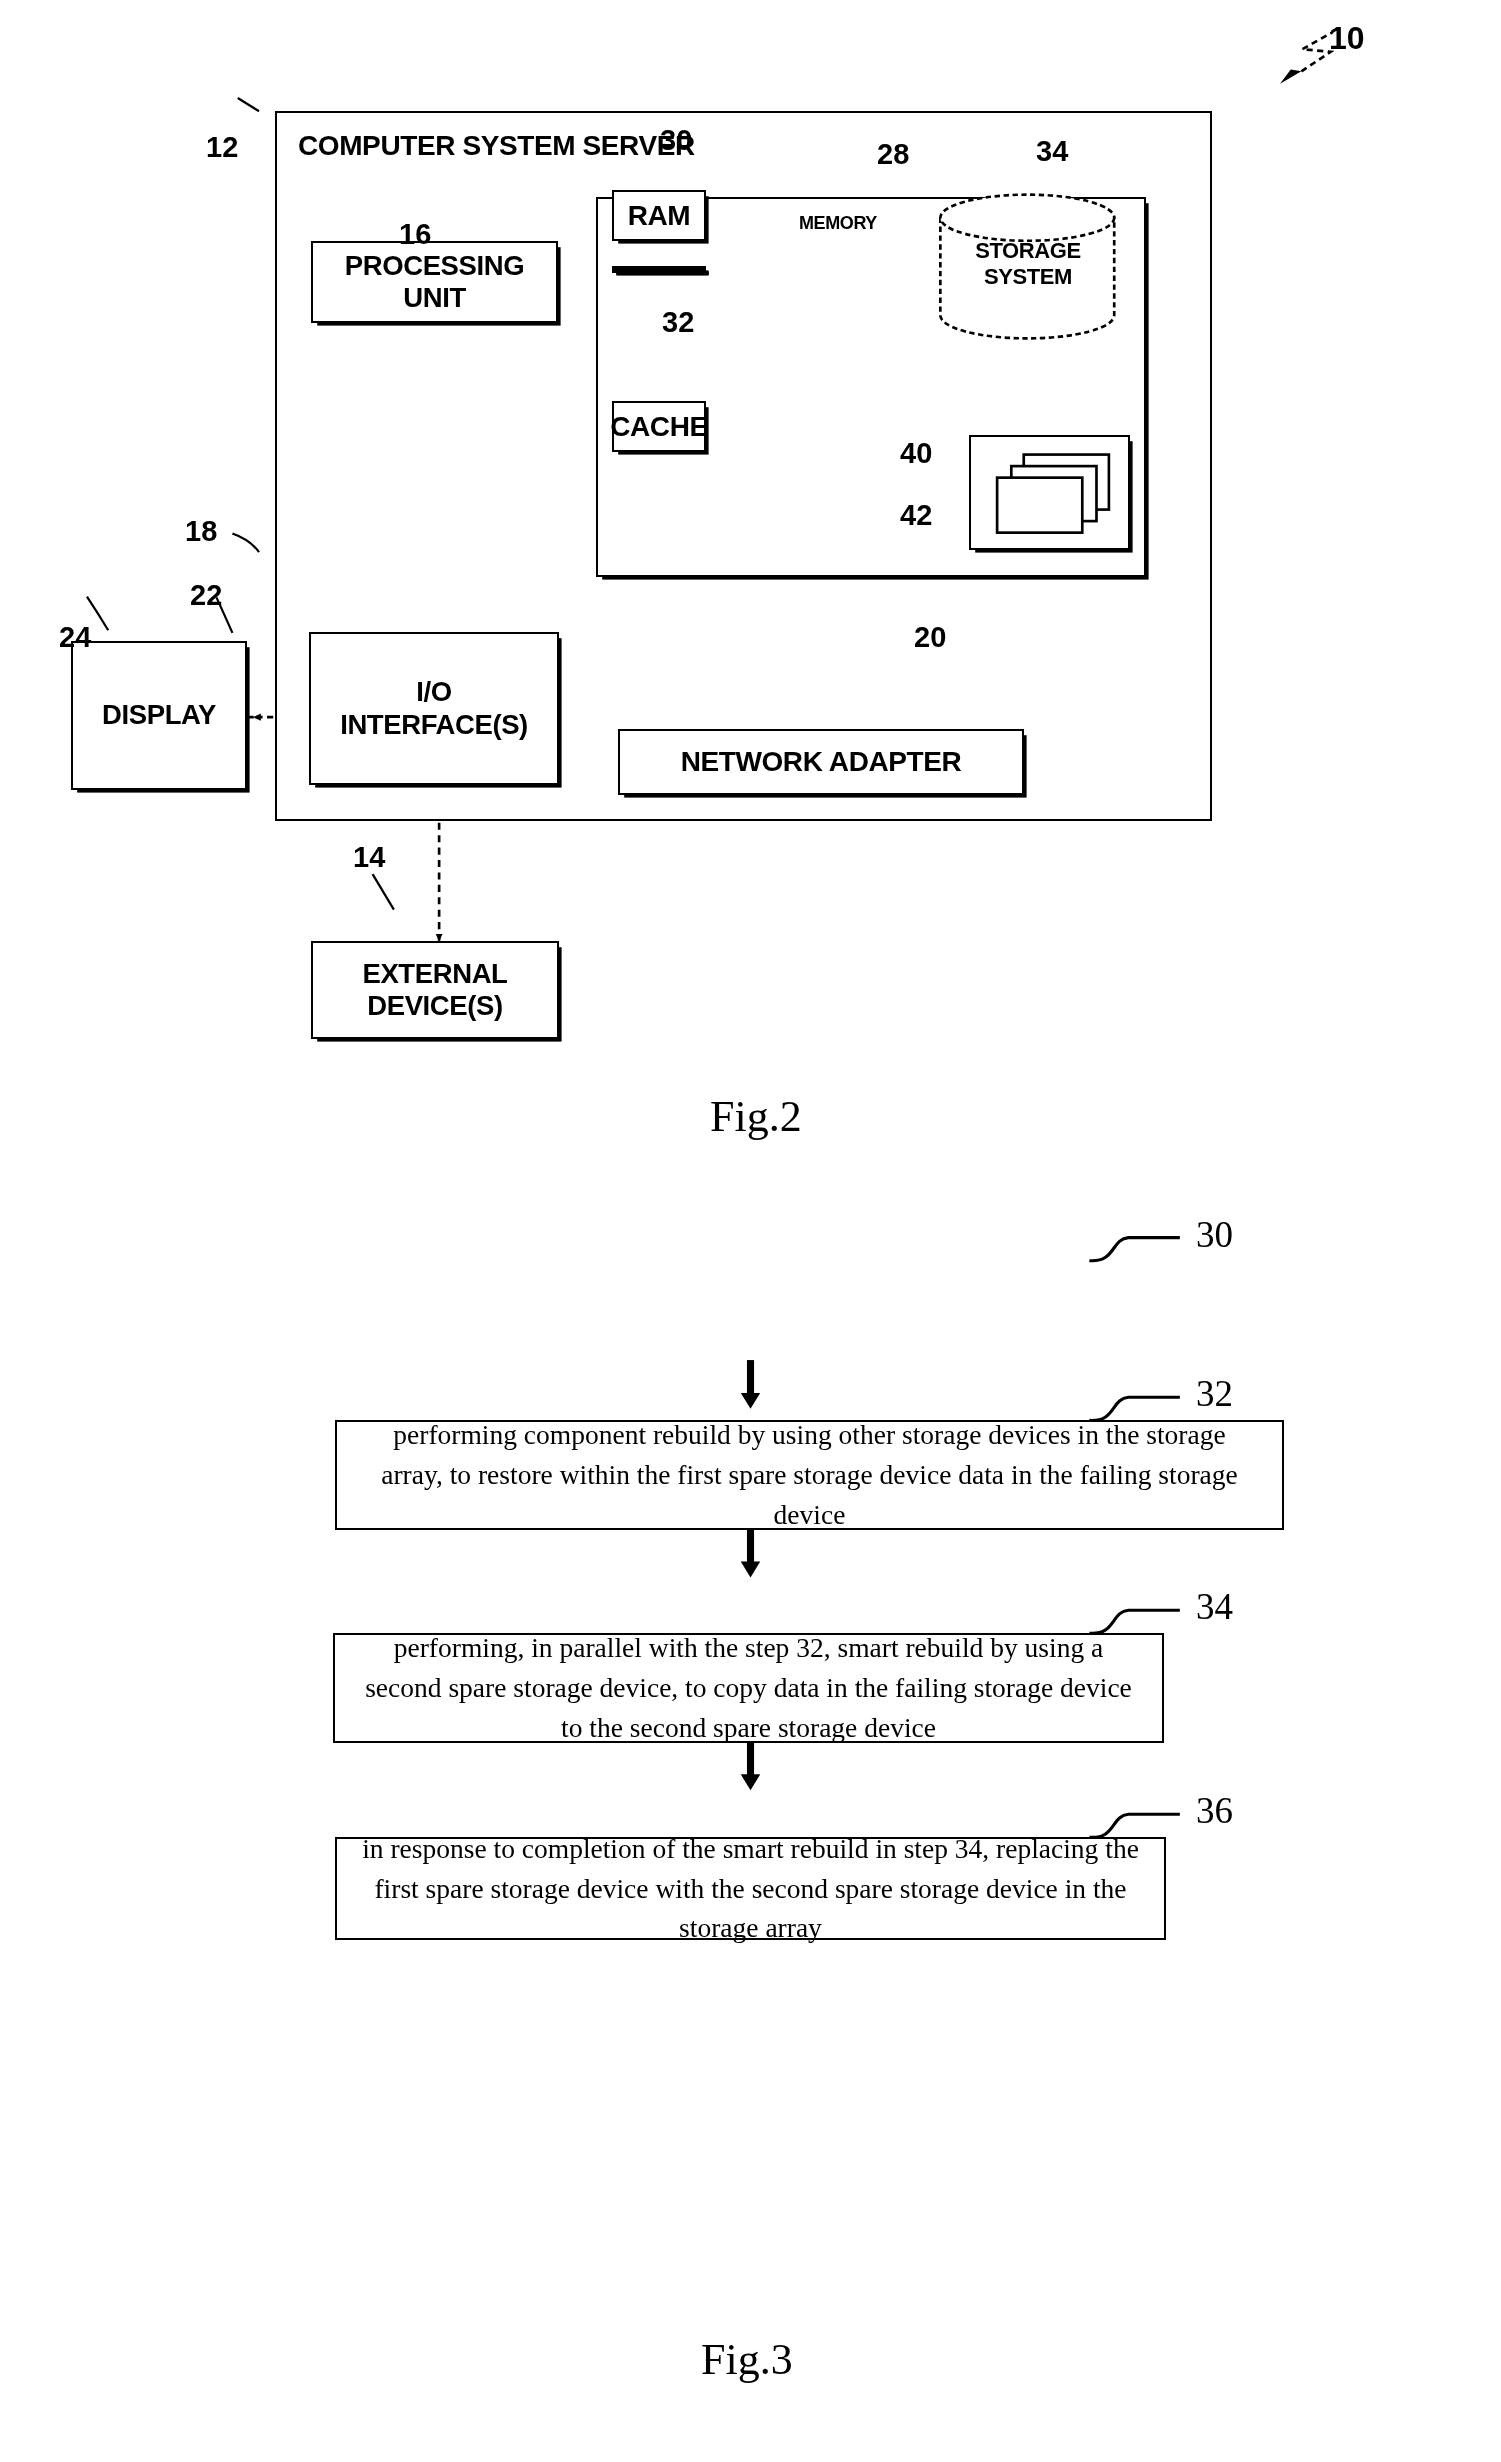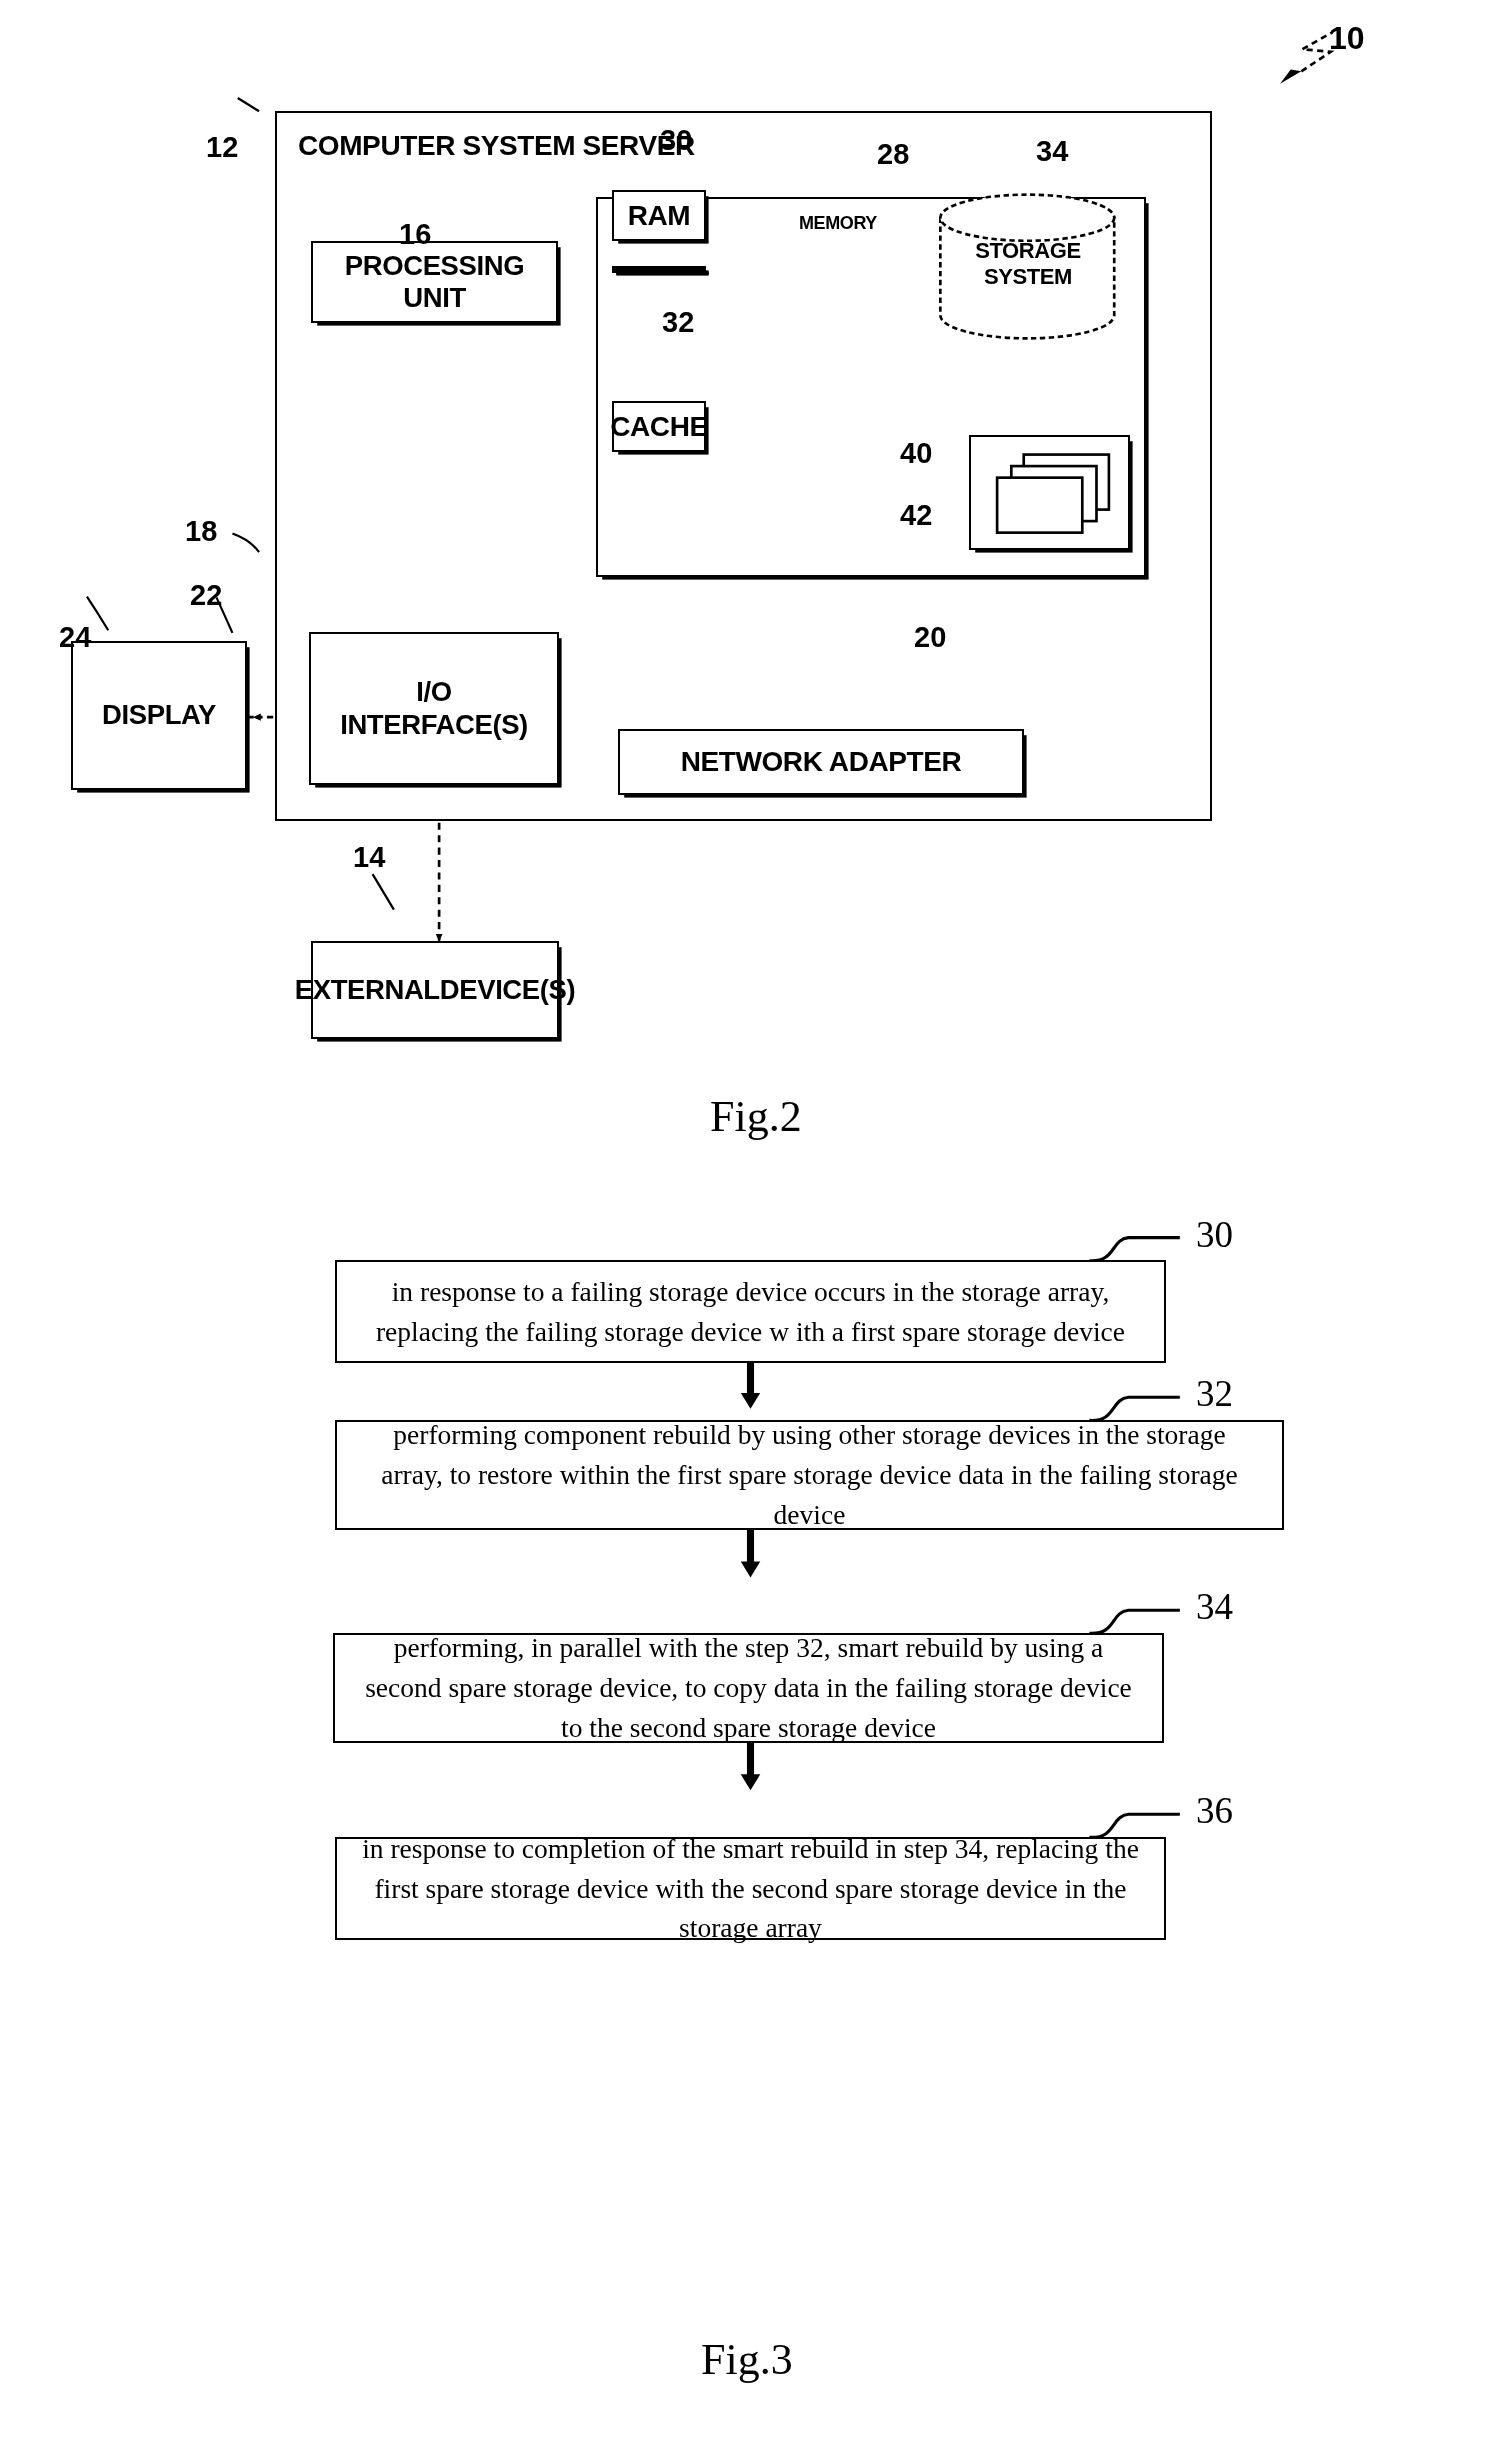--- a/index.html
+++ b/index.html
@@ -207,21 +207,21 @@
   <div class="sans-box" style="left:71px;top:641px;width:176px;height:149px;font-size:27.5px;box-shadow:4.4px 4.4px 0 -1.8px #000;">
     <span>DISPLAY</span>
   </div>
   <div class="ref" style="left:59px;top:577px;margin-top:44px;">24</div>
 
   <div class="sans-box" style="left:618px;top:729px;width:406px;height:66px;font-size:28px;box-shadow:4.4px 4.4px 0 -1.8px #000;">
     <span>NETWORK ADAPTER</span>
   </div>
   <div class="ref" style="left:914px;top:621px;">20</div>
 
-  <div class="sans-box" style="left:311px;top:941px;width:248px;height:98px;font-size:27.5px;flex-direction:row;box-shadow:4.4px 4.4px 0 -1.8px #000;">
+  <div class="sans-box" style="left:311px;top:941px;width:248px;height:98px;font-size:27.5px;flex-direction:column;box-shadow:4.4px 4.4px 0 -1.8px #000;">
     <span>EXTERNAL</span>
     <span>DEVICE(S)</span>
   </div>
   <div class="ref" style="left:353px;top:841px;">14</div>
 
   <div class="fig-cap" style="left:710px;top:1091px;">Fig.2</div>
 </div>
 
 <div id="fig3">
 
@@ -239,23 +239,20 @@
 
     <path d="M1228,540 C1258,542 1252,516 1272,514 L1330,514" stroke="#000" stroke-width="3.5" fill="none"></path>
 
     <path d="M1228,770 C1258,772 1252,746 1272,744 L1330,744" stroke="#000" stroke-width="3.5" fill="none"></path>
 
     <path d="M846,232 L846,278" stroke="#000" stroke-width="8" fill="none" marker-end="url(#fah)"></path>
     <path d="M846,420 L846,468" stroke="#000" stroke-width="8" fill="none" marker-end="url(#fah)"></path>
     <path d="M846,660 L846,708" stroke="#000" stroke-width="8" fill="none" marker-end="url(#fah)"></path>
   </svg>
 
-  <div class="flow-box" style="left:335px;top:106px;width:831px;height:103px;">
-    <span>in response to a failing storage device occurs in the storage array, replacing the failing storage device w ith a first spare storage device</span>
-  </div>
   <div class="flow-ref" style="left:1196px;top:59px;">30</div>
 
   <div class="flow-box" style="left:335px;top:266px;width:949px;height:110px;">
     <span>performing component rebuild by using other storage devices in the storage array, to restore within the first spare storage device data in the failing storage device</span>
   </div>
   <div class="flow-ref" style="left:1196px;top:218px;">32</div>
 
   <div class="flow-box" style="left:333px;top:479px;width:831px;height:110px;">
     <span>performing, in parallel with the step 32, smart rebuild by using a second spare storage device, to copy data in the failing storage device to the second spare storage device</span>
   </div>

